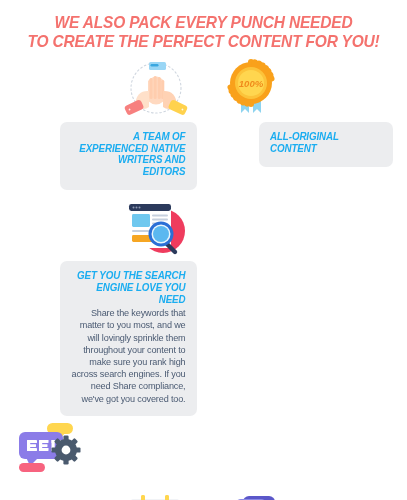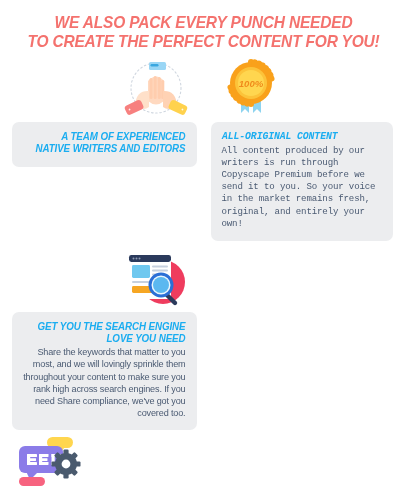--- a/index.html
+++ b/index.html
@@ -55,23 +55,24 @@
   .col.left .icon-wrap{justify-content:flex-end;padding-right:4px;}
   .col.right .icon-wrap{justify-content:flex-start;padding-left:6px;}
   .icon-wrap svg{display:block;}
 
   
   .card{
     background:#ecedef;
     border-radius:7px;
     padding:9px 11px 11px 11px;
     box-sizing:border-box;
+    margin-left:48px;
   }
   .col.left .card{text-align:right;}
-  .col.right .card{text-align:left;font-family:Liberation Mono, monospace;}
+  .col.right .card{text-align:left;}
 
   .card h3{
     margin:0 0 2px 0;
     font-size:10.2px;
     line-height:11.6px;
     font-weight:bold;
     font-style:italic;
     color:#1badf0;
     letter-spacing:-0.1px;
     transform:scaleX(0.96);
@@ -157,21 +158,20 @@
                 <rect x="31" y="2" width="6" height="48" rx="3" transform="rotate(78 34 26)"></rect>
               </g>
             </g>
             <circle cx="34" cy="26" r="16" fill="#fcc33a"></circle>
             <circle cx="34" cy="26" r="13" fill="#ffd64f"></circle>
             <text x="34" y="30" text-anchor="middle" font-family="'Liberation Sans',sans-serif" font-size="9.6" font-weight="bold" font-style="italic" fill="#f08a1b">100%</text>
           </svg>
         </div>
         <div class="card">
           <h3>ALL-ORIGINAL CONTENT</h3>
-          <p>All content produced by our writers is run through Copyscape Premium before we send it to you. So your voice in the market remains fresh, original, and entirely your own!</p>
         </div>
       </div>
     </div>
 
     <div class="row r2">
 
       <div class="col left">
         <div class="icon-wrap">
           <svg width="72" height="58" viewBox="0 0 72 58">
             <circle cx="42" cy="31" r="22" fill="#ef3c5e"></circle>

